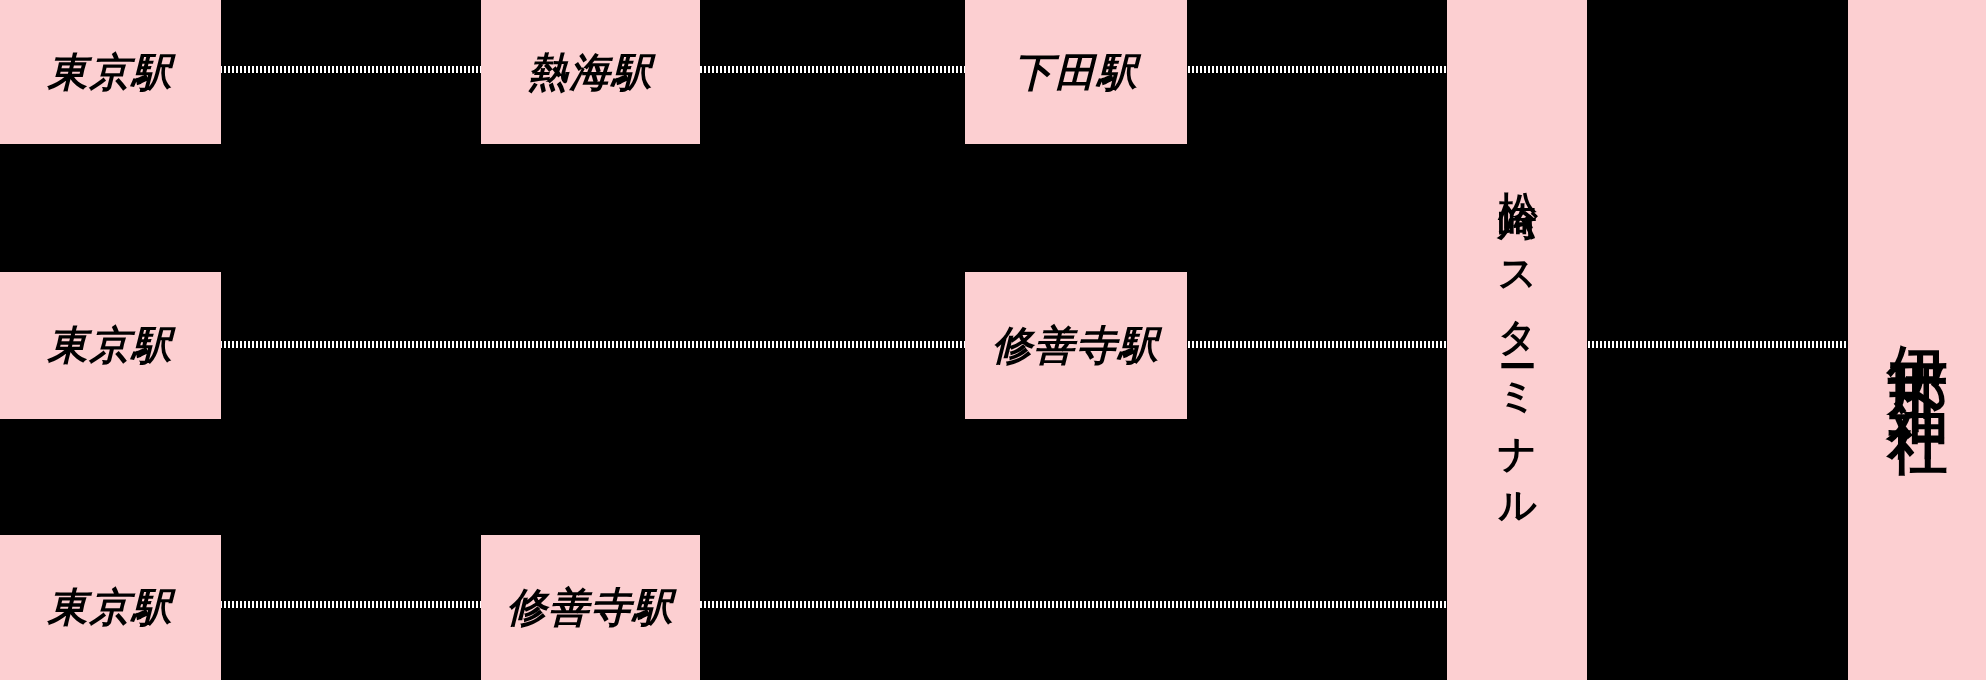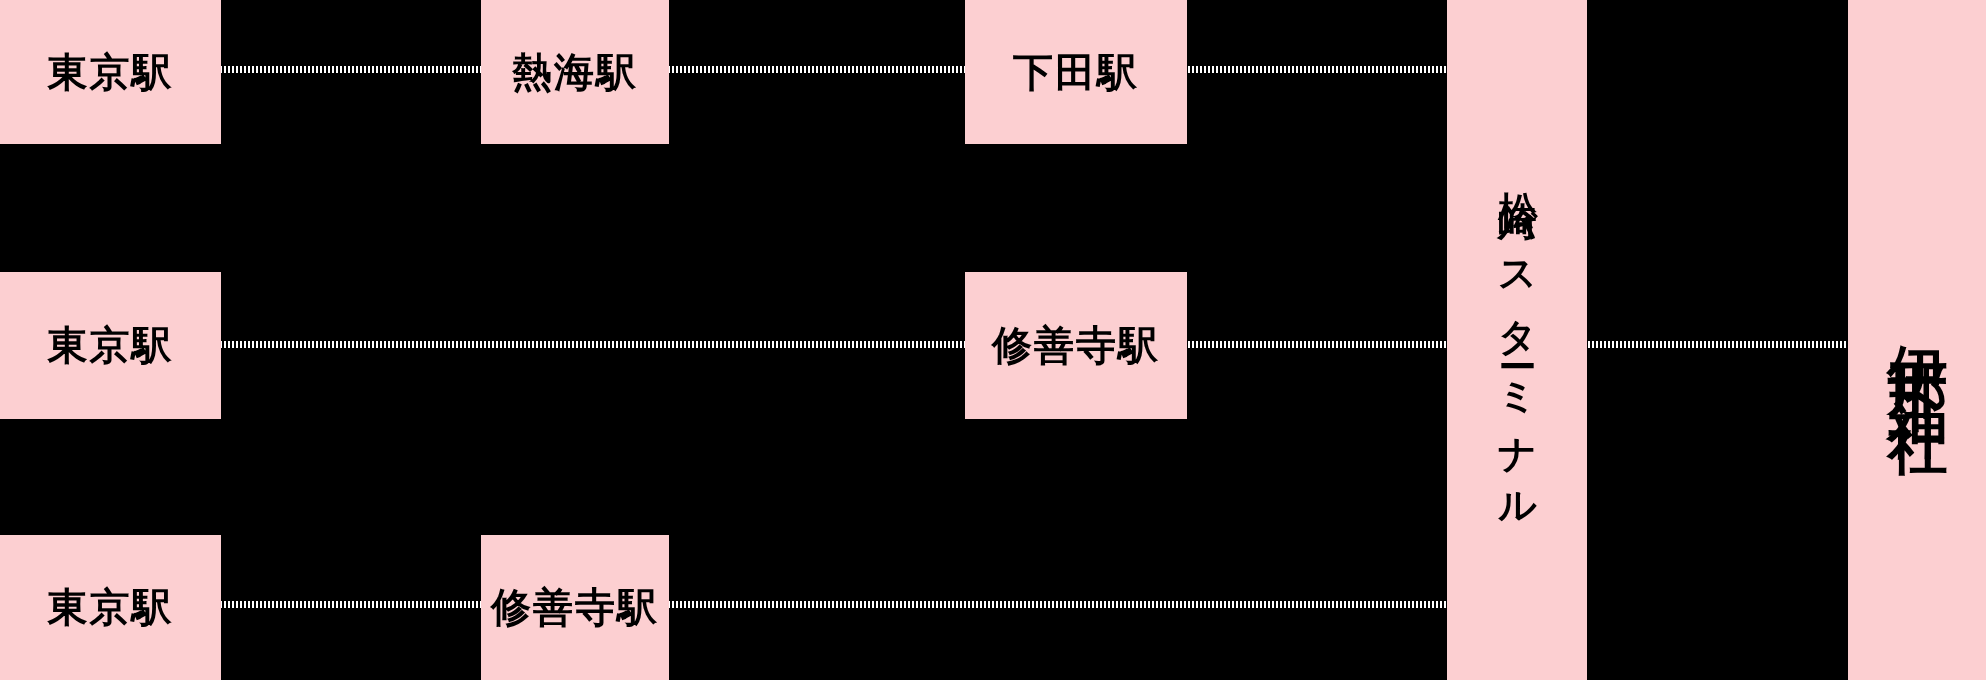--- a/index.html
+++ b/index.html
@@ -36,23 +36,24 @@
     background: var(--box, #fccfd1);
     color: var(--text, #000000);
     display: flex;
     align-items: center;
     justify-content: center;
     font-weight: 700;
     font-size: 40px;
     letter-spacing: 2px;
     z-index: 1;
     white-space: nowrap;
+    font-style: italic;
   }
   .c1 { left: 0;     width: 221px; }
-  .c2 { left: 481px; width: 188px; }
+  .c2 { left: 481px; width: 219px; }
   .c3 { left: 965px; width: 222px; text-align: right; }
   .r1 { top: 0;      height: 144px; }
   .r2 { top: 272px;  height: 147px; }
   .r3 { top: 535px;  height: 145px; }
 
   
   .vcol {
     position: absolute;
     top: 0;
     height: 680px;

